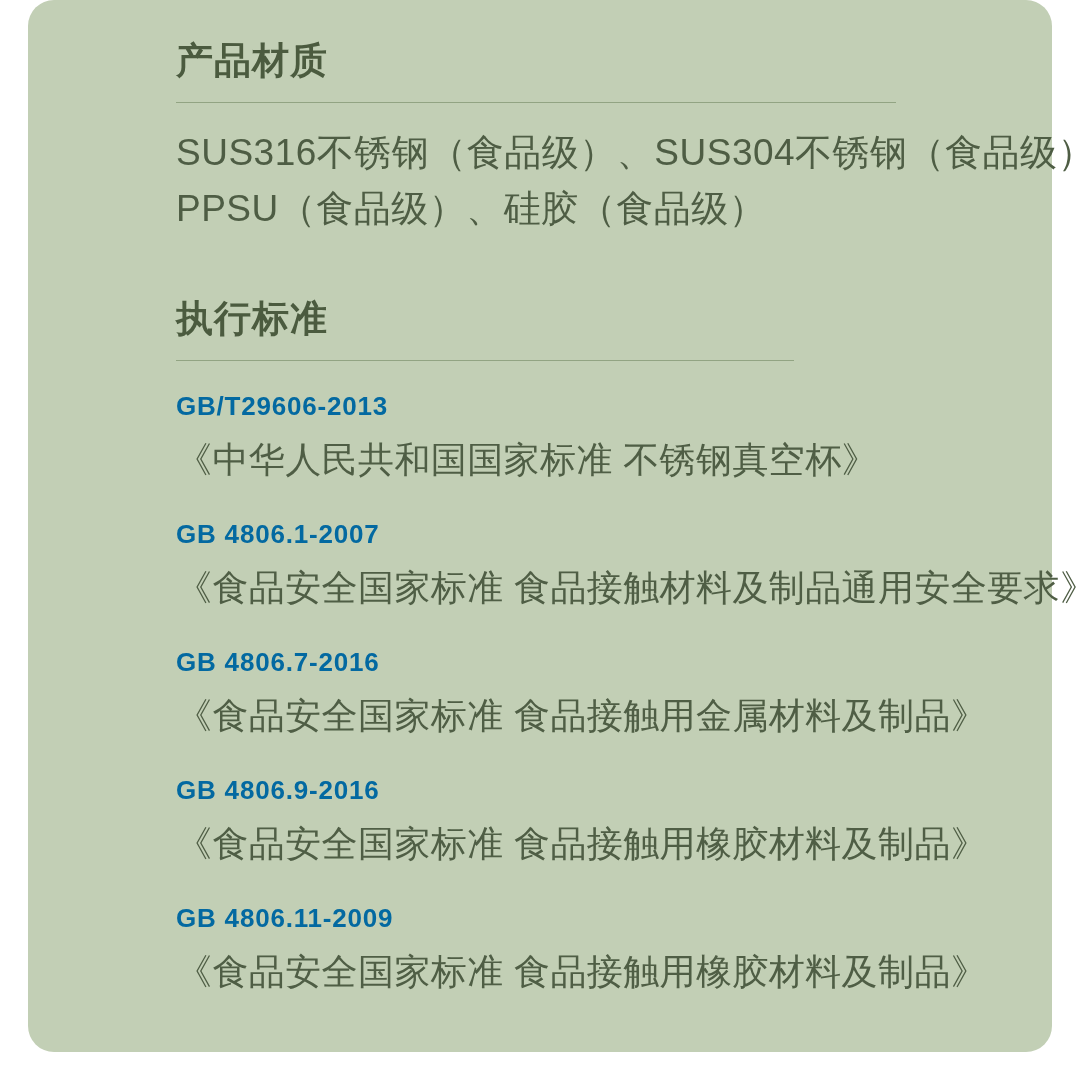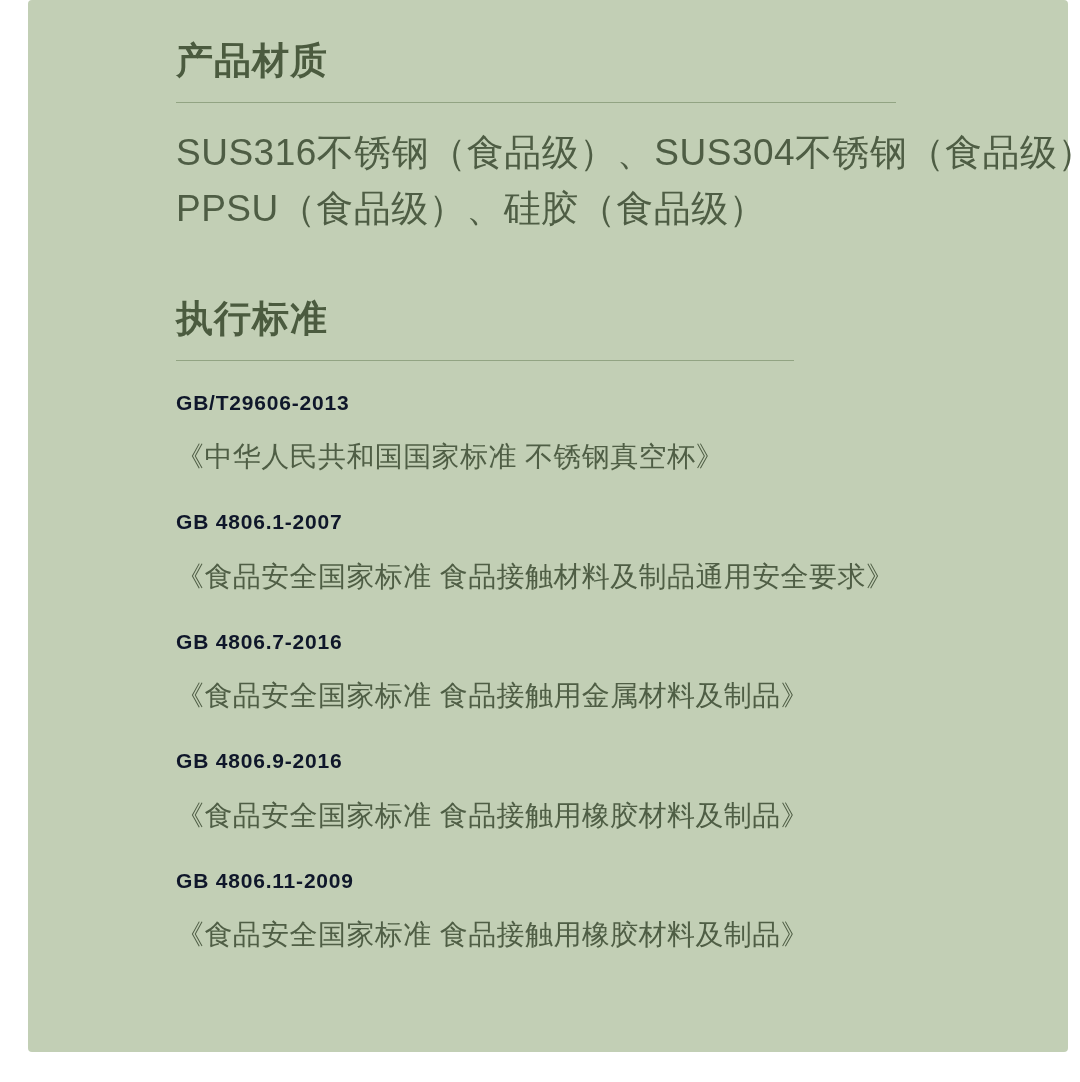--- a/index.html
+++ b/index.html
@@ -13,22 +13,21 @@
     font-family: "Liberation Sans", "DejaVu Sans", sans-serif;
     overflow: hidden;
   }
   .card {
     position: absolute;
     left: 28px;
     top: 0px;
     width: 1024px;
     height: 1052px;
     background: #c2cfb5;
-    border-radius: 4px;
-    padding-left: 16px;
+    border-radius: 26px;
   }
   .inner {
     position: absolute;
     left: 148px;
     top: 38px;
     width: 840px;
   }
   .section-title {
     font-size: 37px;
     font-weight: bold;
@@ -65,32 +64,32 @@
   .std-list {
     margin-top: 26px;
   }
   .std-item {
     margin-bottom: 28px;
   }
   .std-item:last-child {
     margin-bottom: 0;
   }
   .std-code {
-    font-size: 21px;
+    font-size: 26px;
     font-weight: bold;
-    color: #0f172a;
+    color: #0369a1;
     letter-spacing: 0.8px;
     line-height: 1.5;
   }
   .std-name {
-    font-size: 28px;
+    font-size: 36px;
     color: #4f5e45;
     letter-spacing: 0.4px;
     line-height: 1.5;
-    margin-top: 18px;
+    margin-top: 7px;
     white-space: nowrap;
   }
 </style>
 </head>
 <body>
 
 <div class="card">
   <div class="inner">
 
     <h2 class="section-title">产品材质</h2>

